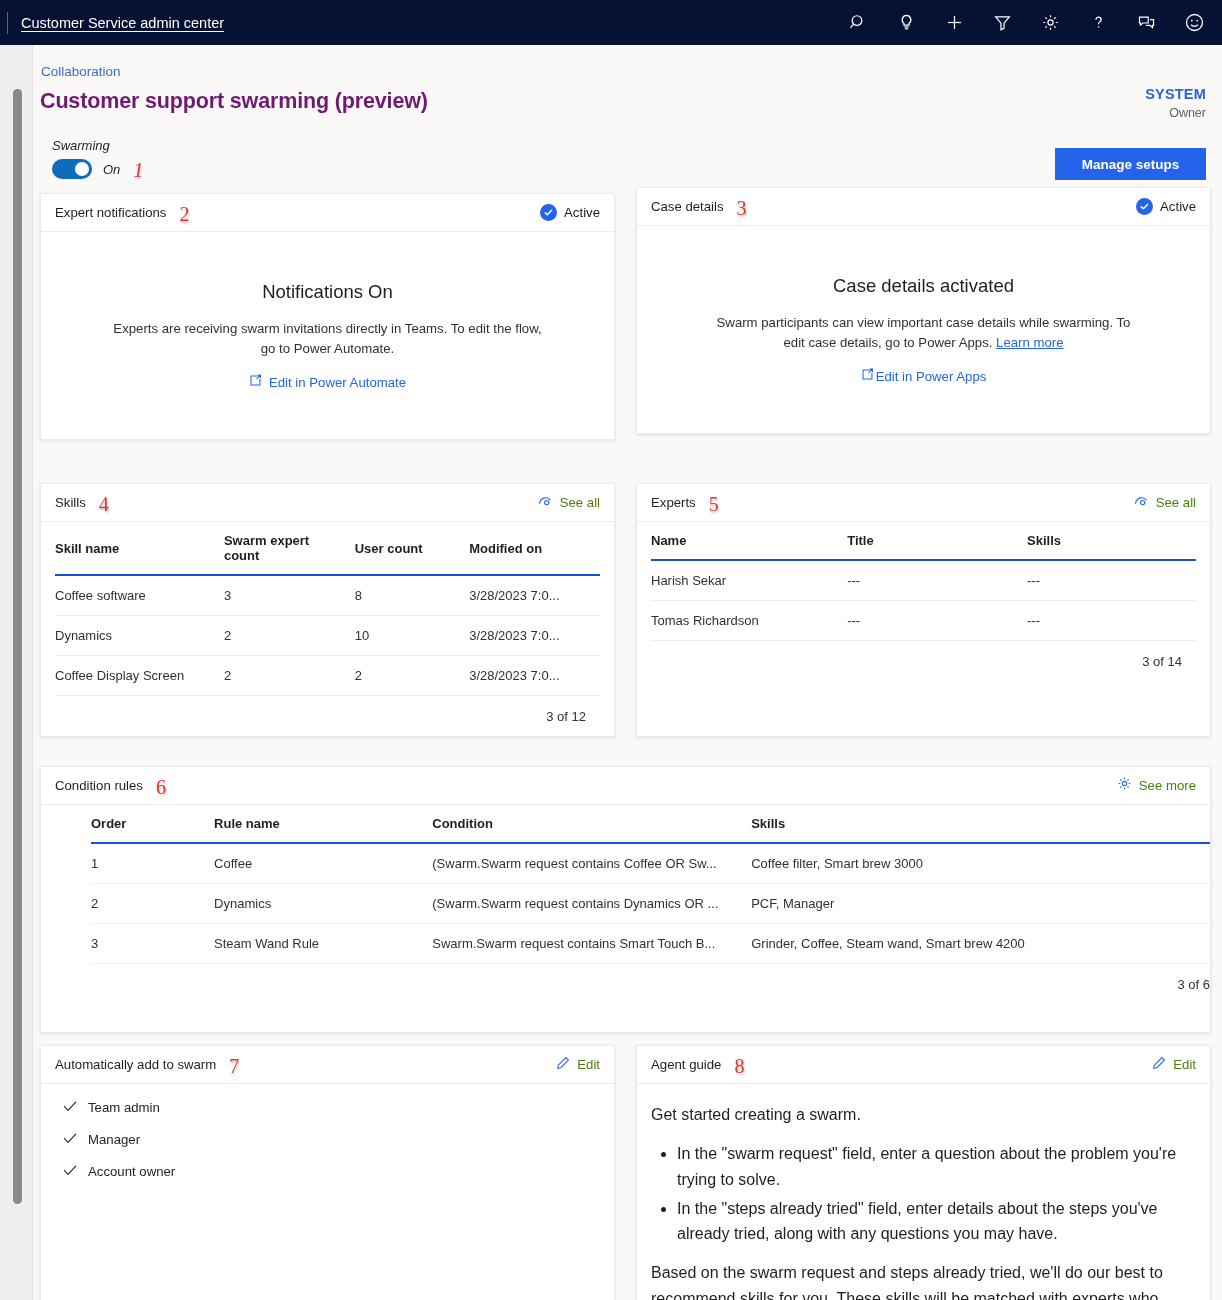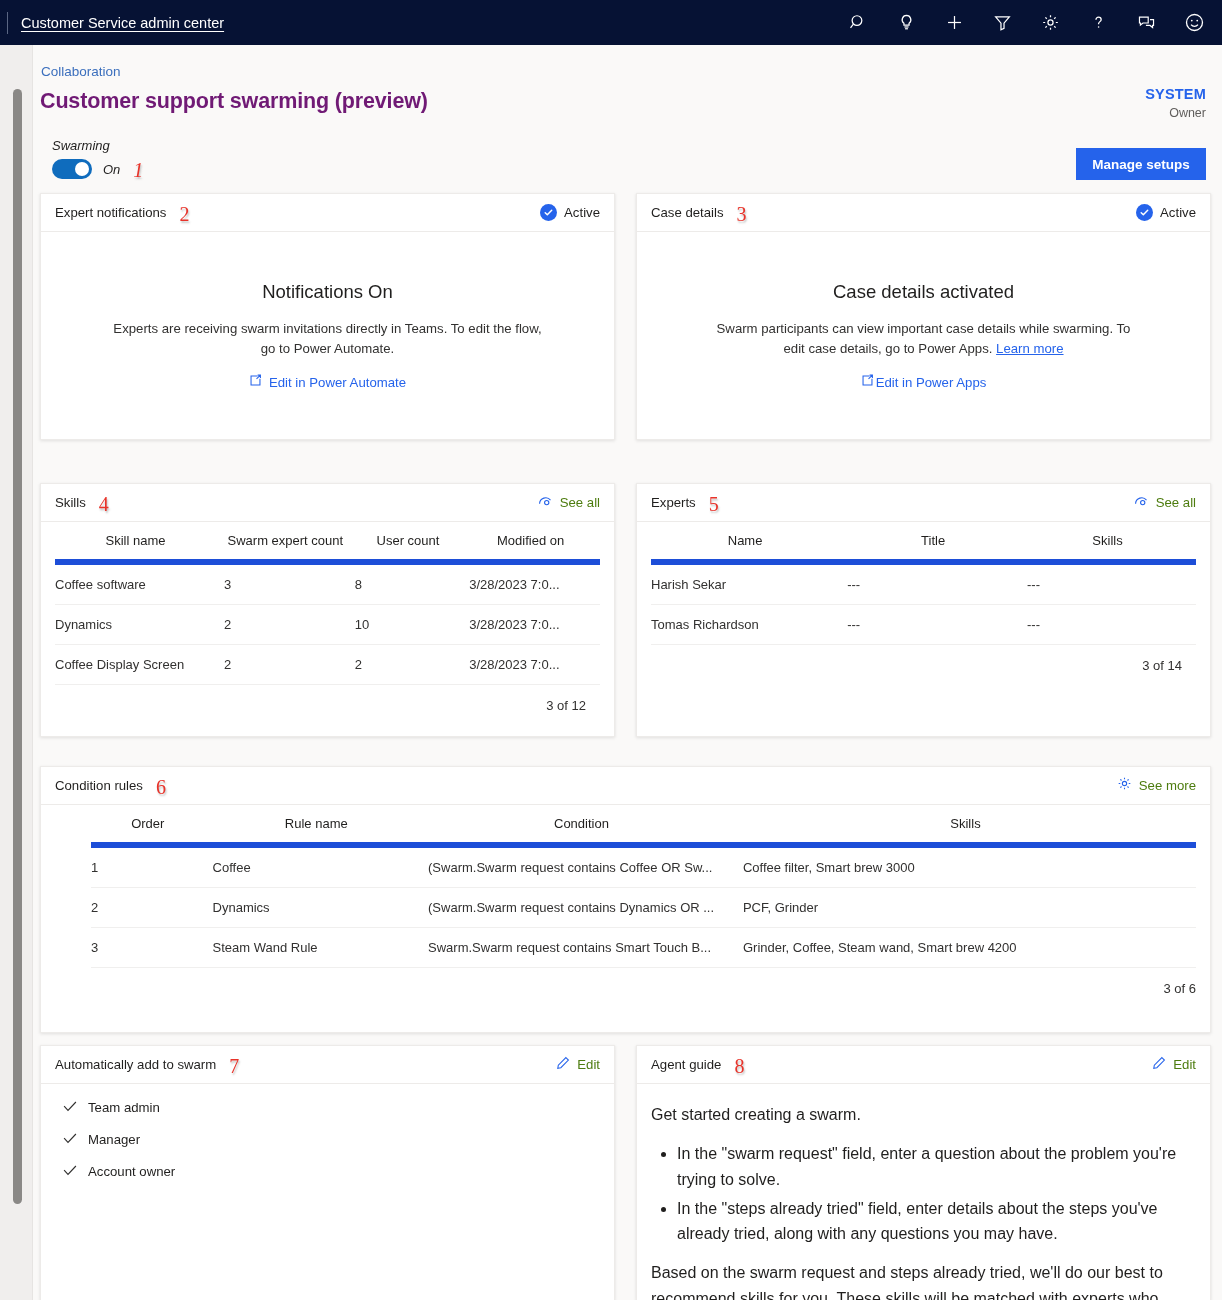--- a/index.html
+++ b/index.html
@@ -143,21 +143,21 @@
     letter-spacing: 0.2px;
   }
   #owner-role {
     font-size: 12.5px;
     color: #605e5c;
     margin-top: 4px;
   }
   #manage-setups-btn {
     position: absolute;
     top: 103px; right: 16px;
-    width: 130px; height: 32px;
+    width: 151px; height: 32px;
     background: #2563eb;
     color: #ffffff;
     border: none;
     font-size: 13.5px;
     font-weight: bold;
     font-family: "Liberation Sans", sans-serif;
     cursor: pointer;
   }
 
   
@@ -248,26 +248,26 @@
   }
   .hero-link.tight { gap: 2px; }
 
   
   table.grid {
     width: 100%;
     border-collapse: collapse;
     table-layout: fixed;
   }
   table.grid th {
-    text-align: center;
+    text-align: left;
     font-size: 13px;
-    font-weight: normal;
+    font-weight: bold;
     color: #201f1e;
     padding: 11px 8px 11px 0;
-    border-bottom: 6px solid #1d4ed8;
+    border-bottom: 2px solid #1d4ed8;
   }
   table.grid td {
     font-size: 13px;
     color: #323130;
     padding: 12px 8px 12px 0;
     border-bottom: 1px solid #f0efee;
     white-space: nowrap;
     overflow: hidden;
     text-overflow: ellipsis;
   }
@@ -412,21 +412,21 @@
             <svg width="13" height="13" viewBox="0 0 14 14" fill="none" stroke="#2563eb" stroke-width="1.15">
                 <path d="M9.2 2.2H2.2v9.6h9.6V5.2"></path>
                 <path d="M8.1 5.3l4.1-4.1M9.3 1.2h3v3"></path>
               </svg>
           </span>
           <span>Edit in Power Automate</span>
         </div>
       </div>
     </div>
 
-    <div class="card" style="top:148px; left:602px; width:575px; height:247px;">
+    <div class="card" style="top:142px; left:602px; width:575px; height:247px;">
       <div class="card-head">
         <span class="card-title">Case details</span>
         <span class="marker">3</span>
         <div class="head-right">
           <span class="active-check">
             <svg width="11" height="11" viewBox="0 0 12 12" fill="none" stroke="#ffffff" stroke-width="1.6" stroke-linecap="round" stroke-linejoin="round">
                 <path d="M2.4 6.2l2.3 2.3 4.8-4.9"></path>
               </svg>
           </span>
           <span class="lbl">Active</span>
@@ -557,21 +557,21 @@
         <div class="head-right">
           <span>
             <svg width="15" height="15" viewBox="0 0 16 16" fill="none" stroke="#2563eb" stroke-width="1.15">
                 <circle cx="8" cy="8" r="2.3"></circle>
                 <path d="M8 1.8v1.7M8 12.5v1.7M14.2 8h-1.7M3.5 8H1.8M12.4 3.6l-1.2 1.2M4.8 11.2l-1.2 1.2M12.4 12.4l-1.2-1.2M4.8 4.8L3.6 3.6"></path>
               </svg>
           </span>
           <span class="lbl-link">See more</span>
         </div>
       </div>
-      <div class="grid-wrap" style="padding:0 14px 0 50px;">
+      <div class="grid-wrap" style="padding:0 0 0 50px;">
         <table class="grid">
           <colgroup>
               <col style="width:11%">
               <col style="width:19.5%">
               <col style="width:28.5%">
               <col style="width:41%">
             </colgroup>
           <thead>
               <tr>
             <th>Order</th>
@@ -584,21 +584,21 @@
             <tr>
               <td class="muted-dash">1</td>
               <td class="rule-link">Coffee</td>
               <td>(Swarm.Swarm request contains Coffee OR Sw...</td>
               <td>Coffee filter, Smart brew 3000</td>
             </tr>
             <tr>
               <td class="muted-dash">2</td>
               <td class="rule-link">Dynamics</td>
               <td>(Swarm.Swarm request contains Dynamics OR ...</td>
-              <td>PCF, Grinder</td>
+              <td>PCF, Manager</td>
             </tr>
             <tr>
               <td class="muted-dash">3</td>
               <td class="rule-link">Steam Wand Rule</td>
               <td>Swarm.Swarm request contains Smart Touch B...</td>
               <td>Grinder, Coffee, Steam wand, Smart brew 4200</td>
             </tr>
           </tbody>
         </table>
         <div class="count-row" style="padding-right:0;">3 of 6</div>

